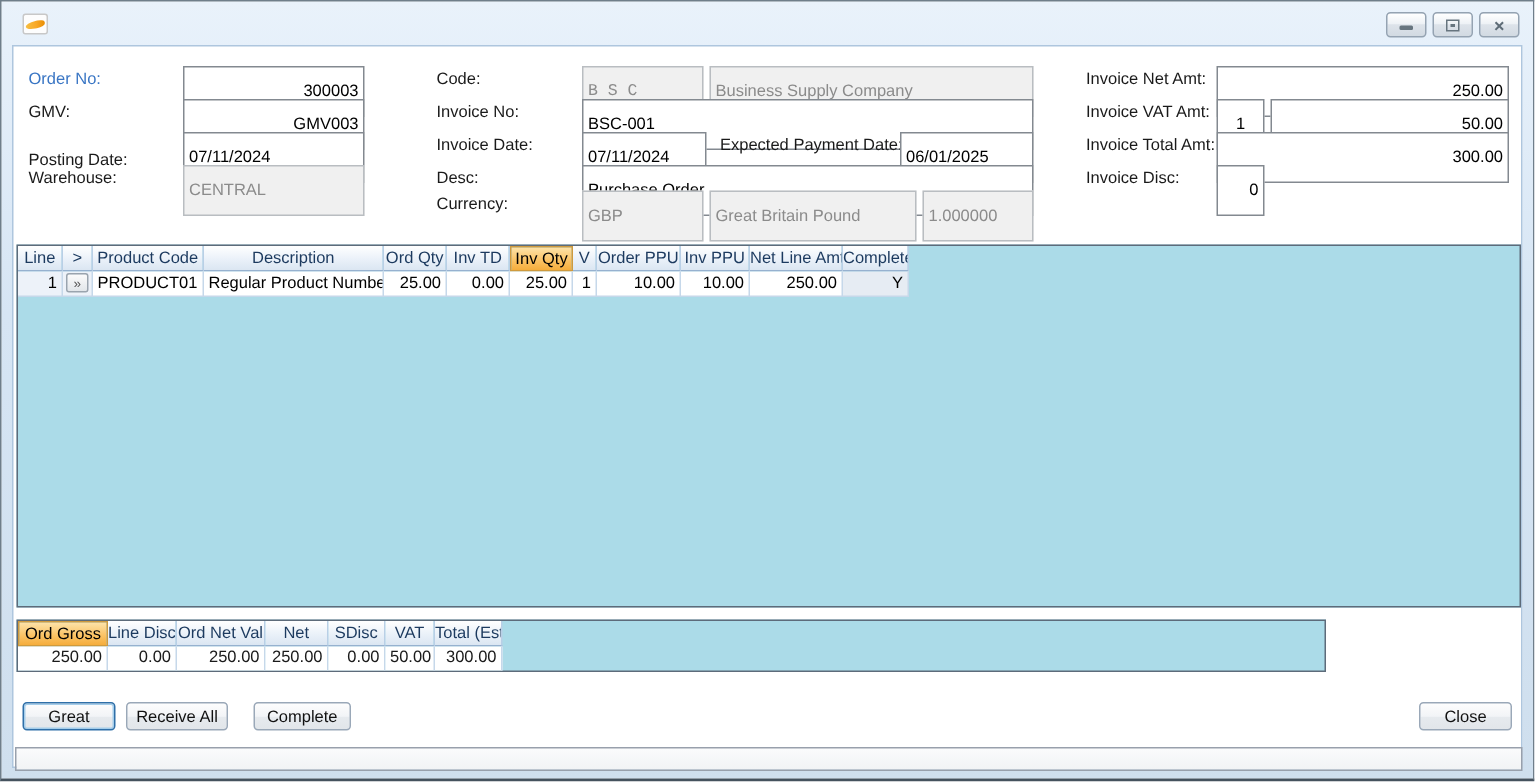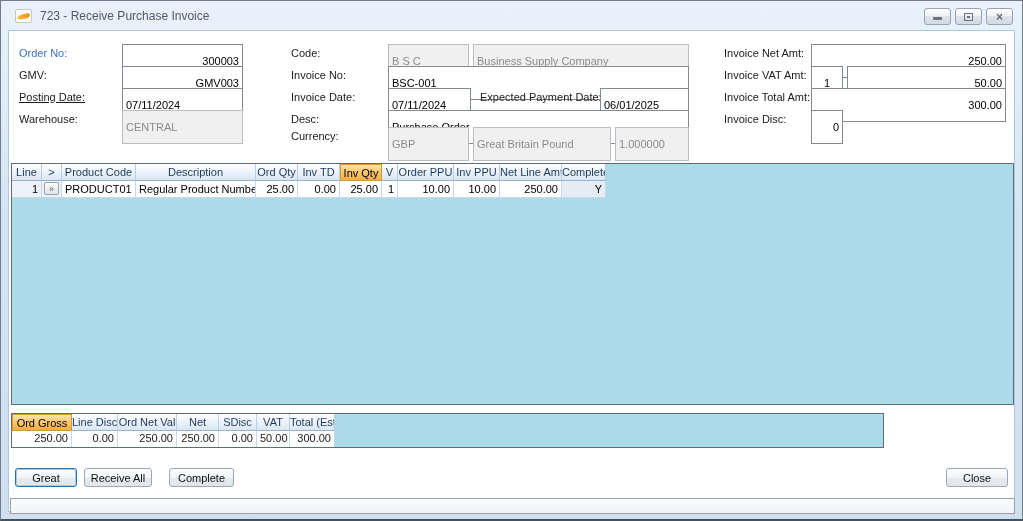--- a/index.html
+++ b/index.html
@@ -107,21 +107,20 @@
 </style>
 </head>
 <body>
 
 <div class="window">
 
   <div class="titlebar">
     <span class="app-icon">
         <span class="swoosh"></span>
       </span>
-    <span class="title-text">723 - Receive Purchase Invoice</span>
     <span class="win-controls">
       <button class="winbtn">
           <span class="glyph-min"></span>
         </button>
       <button class="winbtn">
           <span class="glyph-max"></span>
         </button>
       <button class="winbtn">
           <span class="glyph-close"></span>
         </button>
@@ -129,28 +128,28 @@
   </div>
 
   <div class="client"></div>
 
   <span class="lbl accent" style="left:18px;top:46px;">Order No:</span>
   <input class="tb ta-r" style="left: 121px; top: 43px; width: 121px;" value="300003">
 
   <span class="lbl" style="left:18px;top:68px;">GMV:</span>
   <input class="tb ta-r" style="left: 121px; top: 65px; width: 121px;" value="GMV003">
 
-  <span class="lbl" style="left:18px;top:90px;text-decoration:underline;">Posting Date:</span>
+  <span class="lbl" style="left:18px;top:100px;">Posting Date:</span>
   <input class="tb ta-l" style="left: 121px; top: 87px; width: 121px;" value="07/11/2024">
 
   <span class="lbl" style="left:18px;top:112px;">Warehouse:</span>
   <input class="tb dis ta-l" style="left: 121px; top: 109px; width: 121px;" value="CENTRAL">
 
   <span class="lbl" style="left:290px;top:46px;">Code:</span>
-  <input class="tb dis ta-l" style="left: 387px; top: 43px; width: 81px;" value="B S C">
+  <input class="tb dis ta-l" style="left: 387px; top: 43px; width: 81px; font-family: Liberation Mono, monospace;" value="B S C">
   <input class="tb dis ta-l" style="left: 472px; top: 43px; width: 216px;" value="Business Supply Company">
 
   <span class="lbl" style="left:290px;top:68px;">Invoice No:</span>
   <input class="tb ta-l" style="left: 387px; top: 65px; width: 301px;" value="BSC-001">
 
   <span class="lbl" style="left:290px;top:90px;">Invoice Date:</span>
   <input class="tb ta-l" style="left: 387px; top: 87px; width: 83px;" value="07/11/2024">
   <span class="lbl" style="left:479px;top:90px;">Expected Payment Date:</span>
   <input class="tb ta-l" style="left: 599px; top: 87px; width: 89px;" value="06/01/2025">
 

